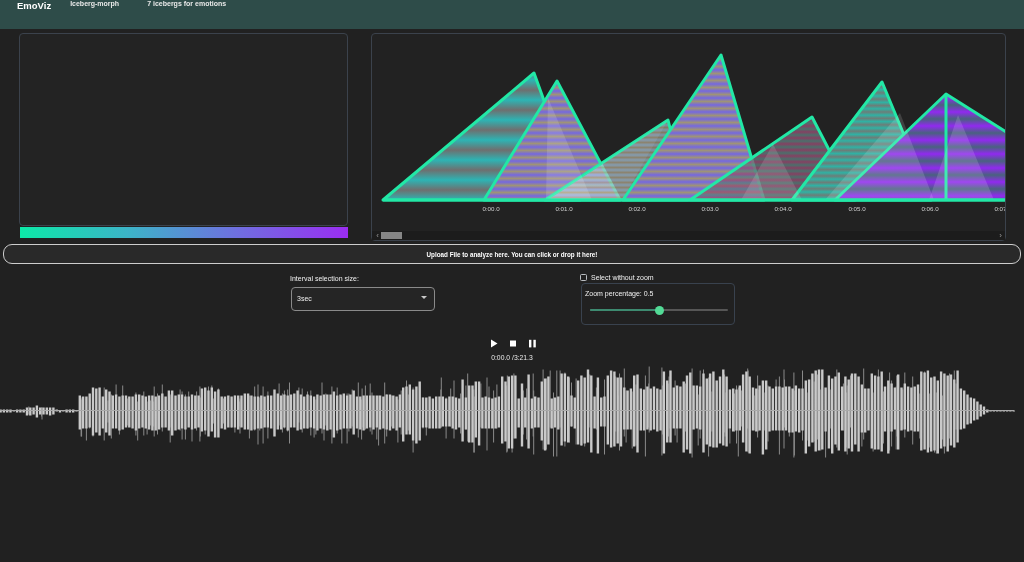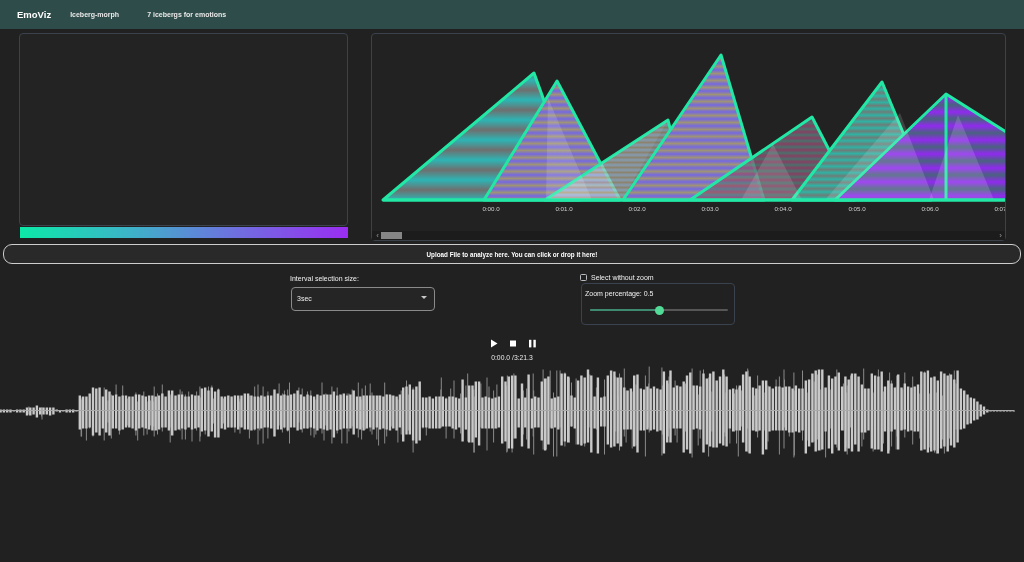--- a/index.html
+++ b/index.html
@@ -1,20 +1,20 @@
 <!DOCTYPE html>
 <html><head>
 <meta charset="utf-8">
 <style>
   * { margin:0; padding:0; box-sizing:border-box; }
   html,body { width:1024px; height:562px; background:#212121; overflow:hidden;
     font-family:"Liberation Sans",sans-serif; }
   .abs { position:absolute; }
   .navbar { position:absolute; left:0; top:0; width:1024px; height:29px;
-    background:#2e4c49; display:flex; align-items:center; }
+    background:#2e4c49; display:flex; align-items:flex-start; }
   .brand { color:#fff; font-weight:bold; font-size:9.5px; margin-left:17px; }
   .navlink { color:#e9e9e9; font-weight:bold; font-size:7px; }
   .panel { position:absolute; border:1px solid #3b424c; border-radius:4px; background:#232323; }
   .lbl { color:#f1f1f1; font-size:7px; }
 </style>
 </head>
 <body>
 <div class="navbar">
   <span class="brand">EmoViz</span>
   <span class="navlink" style="margin-left:19px;">Iceberg-morph</span>

